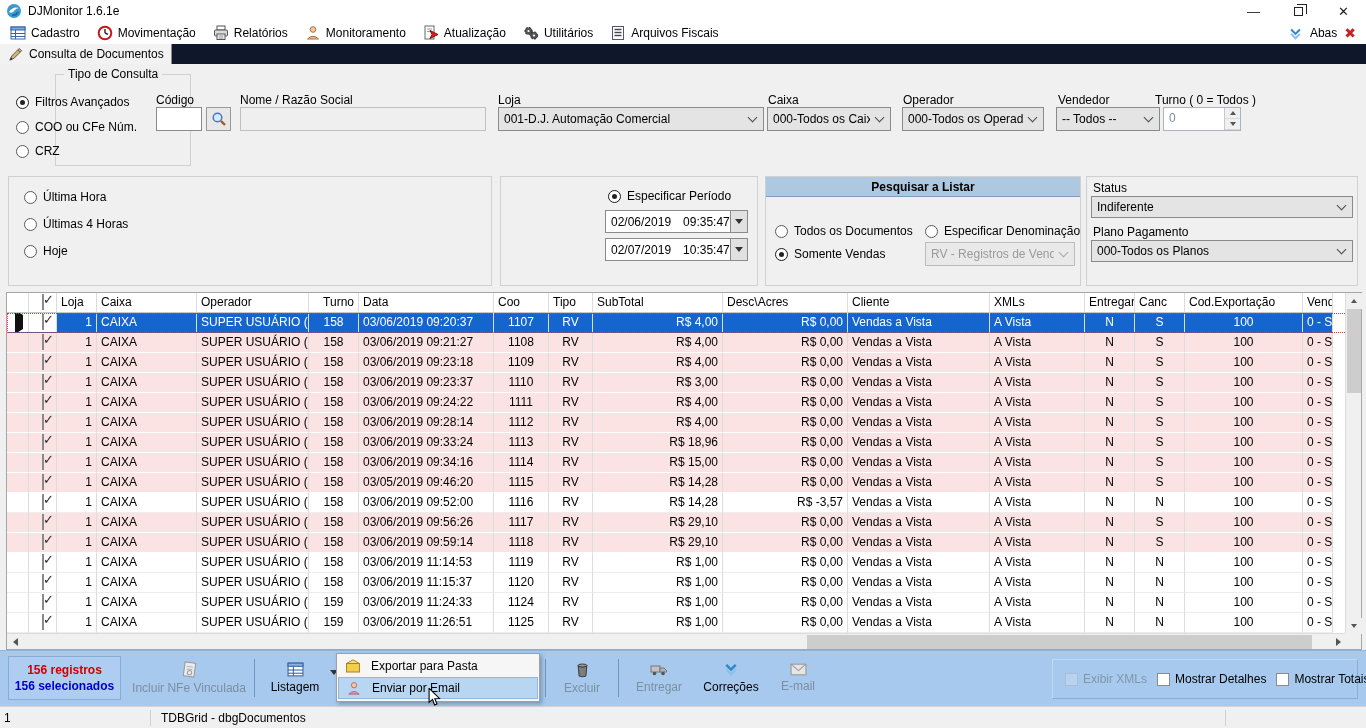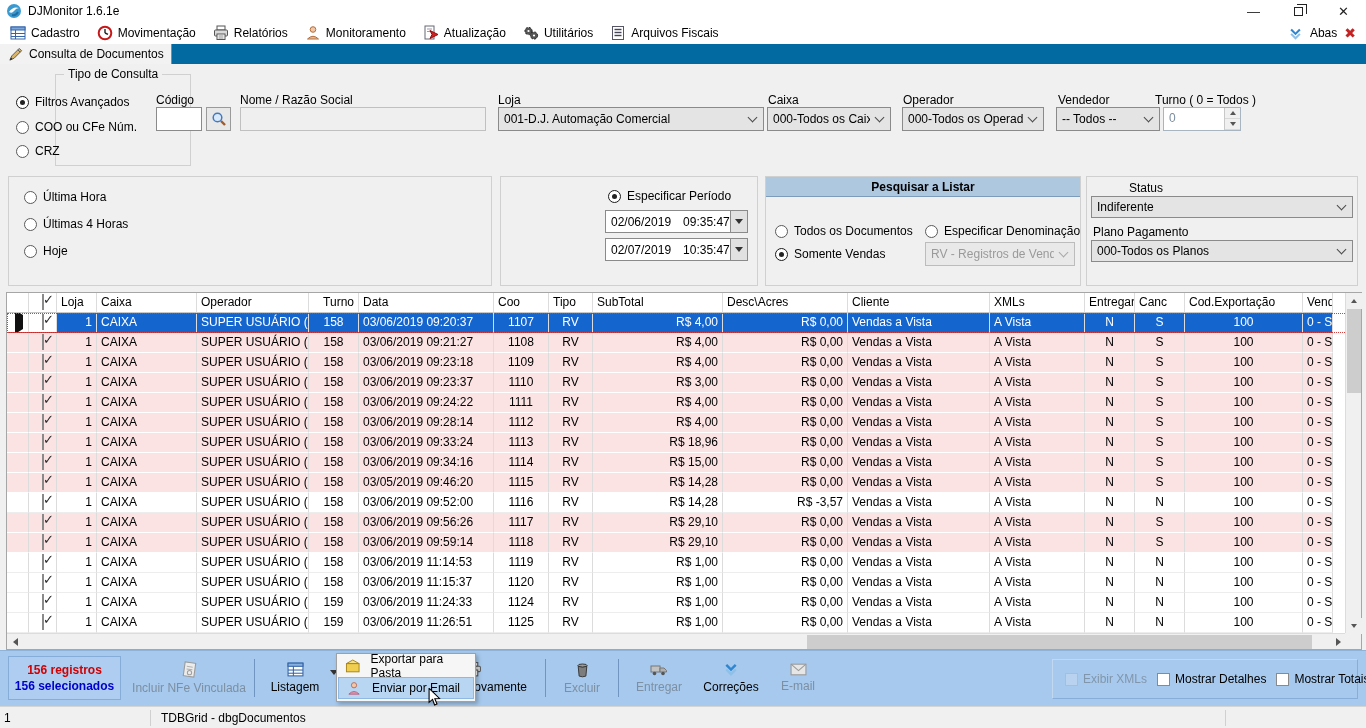--- a/index.html
+++ b/index.html
@@ -15,21 +15,21 @@
   .winbtns { margin-left:auto; display:flex; height:100%; }
   .winbtn { width:45px; height:100%; display:flex; align-items:center; justify-content:center; font-size:13px; color:#222; cursor:default; }
   .restore-glyph { width:9px; height:9px; border:1px solid #222; position:relative; background:#fff; }
   .restore-glyph::before { content:""; position:absolute; left:2px; top:-4px; width:9px; height:9px; border:1px solid #222; border-bottom:none; border-left:none; }
   
   .menubar { position:absolute; left:0; top:22px; width:100%; height:22px; background:#fff; display:flex; align-items:center; padding-left:6px; gap:4px; }
   .menu-item { display:flex; align-items:center; gap:5px; padding:2px 9px 2px 4px; cursor:default; }
   .menubar-right { margin-left:auto; display:flex; align-items:center; gap:7px; padding-right:10px; }
   .red-x { color:#c42323; font-weight:bold; font-size:14px; line-height:1; }
   
-  .tabstrip { position:absolute; left:0; top:44px; width:100%; height:20px; background:#0369a1; }
+  .tabstrip { position:absolute; left:0; top:44px; width:100%; height:20px; background:#0f172a; }
   .tab { position:absolute; left:0; top:0; height:20px; width:172px; background:#f2f2f2; border-right:1px solid #8a8a8a; display:flex; align-items:center; gap:6px; padding-left:8px; }
   
   .filters { position:absolute; left:0; top:64px; width:100%; height:228px; background:#f0f0f0; }
   .gbox { position:absolute; border:1px solid #d0d0d0; }
   .gbox .legend { position:absolute; top:-8px; left:8px; background:#f0f0f0; padding:0 4px; }
   .flabel { position:absolute; white-space:nowrap; }
   .tinput { position:absolute; height:24px; background:#fff; border:1px solid #8a8a8a; padding:0 4px; font:inherit; }
   .tinput.dis { background:#efefef; border-color:#c0c0c0; }
   .sel-box { position:absolute; height:24px; background:#e4e4e4; border:1px solid #8a8a8a; display:flex; align-items:center; padding:0 5px; white-space:nowrap; overflow:hidden; }
   .sel-box .txt { overflow:hidden; white-space:nowrap; flex:1; }
@@ -84,21 +84,21 @@
   .tbtn { position:absolute; top:4px; height:46px; display:flex; flex-direction:column; align-items:center; justify-content:center; gap:3px; cursor:default; }
   .tbtn .lbl { white-space:nowrap; }
   .tbtn.dis .lbl { color:#7d8fa2; }
   .tsep { position:absolute; top:8px; width:1px; height:38px; background:#6f95c0; }
   .chk-panel { position:absolute; left:1052px; top:8px; width:306px; height:40px; border:1px solid #c2d8f0; border-right-color:#87aed9; border-bottom-color:#87aed9; display:flex; align-items:center; gap:10px; padding-left:12px; }
   .chk-row { display:flex; align-items:center; gap:5px; white-space:nowrap; }
   .chk-row.dis { color:#8296ab; }
   .chk-row .cb { margin:0; }
   .chk-row.dis .cb { border-color:#a9bdd3; background:#b9d2ef; }
   
-  .popup { position:absolute; left:336px; top:653px; width:140px; height:49px; background:#f6f6f6; border:1px solid #a0a0a0; box-shadow:2px 2px 4px rgba(0,0,0,.25); z-index:30; padding:1px; }
+  .popup { position:absolute; left:336px; top:653px; width:204px; height:49px; background:#f6f6f6; border:1px solid #a0a0a0; box-shadow:2px 2px 4px rgba(0,0,0,.25); z-index:30; padding:1px; }
   .pitem { height:22px; display:flex; align-items:center; gap:10px; padding-left:7px; }
   .pitem.hl { background:#b8d6f2; border:1px solid #8fb8e2; height:22px; }
   .cursor-svg { position:absolute; left:428px; top:688px; z-index:40; }
   
   .statusbar { position:absolute; left:0; top:706px; width:100%; height:22px; background:#f0f0f0; border-top:1px solid #d4d4d4; display:flex; align-items:center; }
   .sb-sep { width:1px; height:16px; background:#d0d0d0; }
   .sb-cell1 { width:150px; padding-left:4px; }
   .sb-cell2 { padding-left:10px; flex:1; }
   svg { display:block; }
 </style>
@@ -317,21 +317,21 @@
     <label class="radio-row" style="left:925px;top:160px;">
       <span class="radio"></span>
         <span>Especificar Denominação</span>
     </label>
     <div class="sel-box dis" style="left:925px;top:178px;width:150px;">
       <span class="txt">RV - Registros de Venda</span>
         <span class="chevron"></span>
     </div>
 
     <div class="gbox" style="left:1086px;top:112px;width:272px;height:110px;"></div>
-    <span class="flabel" style="left:1093px;top:117px;margin-left:36px;">Status</span>
+    <span class="flabel" style="left:1093px;top:117px;">Status</span>
     <div class="sel-box" style="left:1091px;top:132px;width:262px;height:22px;">
       <span class="txt">Indiferente</span>
         <span class="chevron"></span>
     </div>
     <span class="flabel" style="left:1093px;top:161px;">Plano Pagamento</span>
     <div class="sel-box" style="left:1091px;top:176px;width:262px;height:22px;">
       <span class="txt">000-Todos os Planos</span>
         <span class="chevron"></span>
     </div>
   </div>

